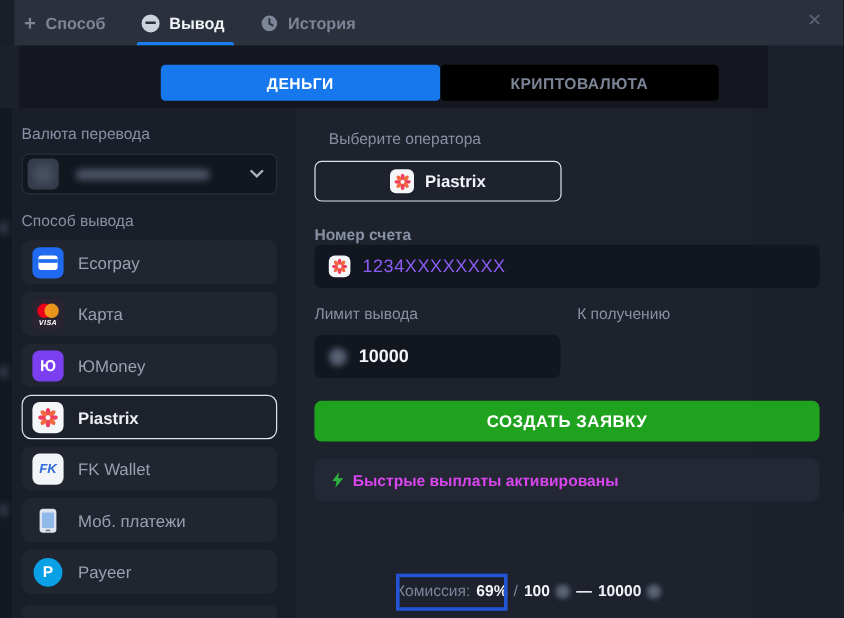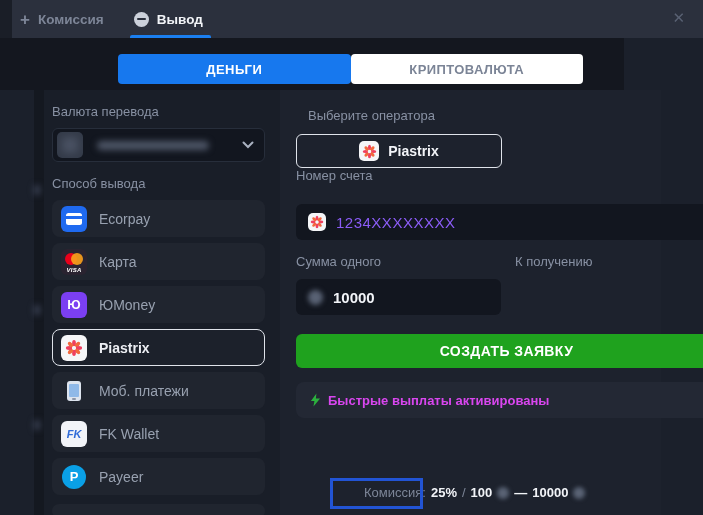--- a/index.html
+++ b/index.html
@@ -15,27 +15,27 @@
   .htabs { position:absolute; left:20px; top:0; height:38px; display:flex; align-items:center; gap:30px; }
   .htab { position:relative; height:38px; display:flex; align-items:center; gap:8px; cursor:pointer;
           font-size:13.5px; font-weight:bold; color:#7d8597; }
   .htab.active { color:#f2f4f8;text-align:right; }
   .htab.active .underline { position:absolute; left:-4px; right:-8px; bottom:0; height:3px; background:#1b7ff0; border-radius:2px 2px 0 0; }
   .plus-glyph { font-size:17px; font-weight:bold; color:#7d8597; line-height:1; }
   .minus-circle { width:15px; height:15px; border-radius:50%; background:#ccd1db; position:relative; }
   .minus-circle::after { content:""; position:absolute; left:3px; right:3px; top:6.5px; height:2px; background:#2b303d; border-radius:1px; }
   .close-btn { position:absolute; right:18px; top:10px; font-size:15px; color:#596173; cursor:pointer; line-height:1; }
   
-  .mode-band { position:absolute; left:0; top:38px; width:624px; height:52px; background:#14171f; }
+  .mode-band { position:absolute; left:16px; top:38px; width:624px; height:52px; background:#14171f; }
   .segmented { position:absolute; left:118px; top:16px; width:465px; height:30px; display:flex; }
   .seg { flex:1; display:flex; align-items:center; justify-content:center; font-size:13px; font-weight:bold; letter-spacing:.4px; cursor:pointer; }
   .seg.money { background:#1778ee; color:#ffffff; border-radius:4px; }
-  .seg.crypto { background:#ffffff; color:#7b8496; border-radius:4px; }
-  
-  .content { position:absolute; left:0; top:90px; width:627px; height:425px; background:#1d222d;margin-left:34px; }
+  .seg.crypto { background:#000000; color:#7b8496; border-radius:4px; }
+  
+  .content { position:absolute; left:0; top:90px; width:627px; height:425px; background:#1d222d; }
   .edge-strip { position:absolute; left:0; top:0; width:10px; height:425px; background:#141820; }
   .edge-blur { position:absolute; width:6px; height:10px; background:#3a4254; filter:blur(3px); border-radius:2px; }
   .left-panel { position:absolute; left:10px; top:0; width:236px; height:425px; background:#191e28; padding:14px 6px 0 8px; }
   .panel-label { font-size:13px; color:#8891a3; margin-bottom:9px; }
   .select {
     width:213px; height:34px; background:#12161f; border:1px solid #272e3b; border-radius:6px;
     display:flex; align-items:center; padding:0 10px 0 4px; cursor:pointer; margin-bottom:14px;
   }
   .blur-sq { width:26px; height:26px; border-radius:5px; background:#333a48; position:relative; overflow:hidden; }
   .blur-sq::after { content:""; position:absolute; left:5px; top:5px; right:5px; bottom:5px; background:#4a5263; filter:blur(4px); border-radius:4px; }
@@ -78,21 +78,21 @@
   
   .right-panel { position:absolute; left:262px; top:0; width:421px; height:425px; }
   .rlabel { font-size:13px; color:#8891a3; }
   .op-label { position:absolute; left:12px; top:18px; }
   .operator-btn {
     position:absolute; left:0; top:44px; width:206px; height:34px; border:1.5px solid #dfe3ea; border-radius:6px;
     display:flex; align-items:center; justify-content:center; gap:9px; cursor:pointer; background:transparent;
     color:#f2f4f8; font-size:14px; font-weight:bold;
   }
   .pxi { width:20px; height:20px; border-radius:5px; background:#f5f6f8; display:flex; align-items:center; justify-content:center; }
-  .acc-label { position:absolute; left:0; top:78px; }
+  .acc-label { position:absolute; left:0; top:98px;font-weight:bold; }
   .field { background:#12161f; border-radius:6px; display:flex; align-items:center; position:absolute; }
   .acc-field { left:0; top:114px; width:421px; height:36px; padding-left:12px; gap:10px; }
   .acc-value { font-size:15px; color:#8b5cf6; letter-spacing:.5px; }
   .amt-label { position:absolute; left:0; top:164px; }
   .rcv-label { position:absolute; left:219px; top:164px; }
   .amt-field { left:0; top:189px; width:205px; height:36px; padding-left:12px; gap:10px; }
   .rcv-field { left:219px; top:189px; width:202px; height:36px; padding-left:12px; gap:10px; }
   .blur-dot { width:15px; height:15px; border-radius:50%; background:#596274; filter:blur(2.5px); flex:0 0 auto; }
   .amt-value { font-size:15px; font-weight:bold; color:#f2f4f8; }
   .submit-btn {
@@ -114,26 +114,33 @@
 </head>
 <body>
 
 <div class="app">
 
   <div class="header">
     <div class="header-notch"></div>
     <div class="htabs">
       <div class="htab">
         <span class="plus-glyph">+</span>
-        <span>Комиссия</span>
+        <span>Способ</span>
       </div>
       <div class="htab active">
         <span class="minus-circle"></span>
         <span>Вывод</span>
         <span class="underline"></span>
+      </div>
+      <div class="htab">
+        <svg width="15" height="15" viewBox="0 0 15 15">
+          <circle cx="7.5" cy="7.5" r="6.5" fill="#7d8597"></circle>
+          <path d="M7.5 3.8 V7.7 L10.2 9.2" stroke="#2b303d" stroke-width="1.6" fill="none" stroke-linecap="round"></path>
+        </svg>
+        <span>История</span>
       </div>
     </div>
     <div class="close-btn">✕</div>
   </div>
 
   <div class="mode-band">
     <div class="segmented">
       <div class="seg money">ДЕНЬГИ</div>
       <div class="seg crypto">КРИПТОВАЛЮТА</div>
     </div>
@@ -195,29 +202,29 @@
                 <ellipse cx="10" cy="4.6" rx="2.1" ry="3.6" fill="#ef3f5f" transform="rotate(270 10 10)"></ellipse>
                 <ellipse cx="10" cy="4.6" rx="2.1" ry="3.6" fill="#f2683c" transform="rotate(315 10 10)"></ellipse>
                 <circle cx="10" cy="10" r="2.2" fill="#f5f6f8"></circle>
               </g>
             </svg>
           </span>
           <span class="method-label">Piastrix</span>
         </div>
 
         <div class="method">
+          <span class="micon fk">FK</span>
+          <span class="method-label">FK Wallet</span>
+        </div>
+
+        <div class="method">
           <span class="micon mobile">
               <span class="phone"></span>
             </span>
           <span class="method-label">Моб. платежи</span>
-        </div>
-
-        <div class="method">
-          <span class="micon fk">FK</span>
-          <span class="method-label">FK Wallet</span>
         </div>
 
         <div class="method">
           <span class="micon payeer">
               <span class="payeer-circle">P</span>
             </span>
           <span class="method-label">Payeer</span>
         </div>
 
         <div class="method-partial"></div>
@@ -260,41 +267,41 @@
               <ellipse cx="10" cy="4.6" rx="2.1" ry="3.6" fill="#f2683c" transform="rotate(225 10 10)"></ellipse>
               <ellipse cx="10" cy="4.6" rx="2.1" ry="3.6" fill="#ef3f5f" transform="rotate(270 10 10)"></ellipse>
               <ellipse cx="10" cy="4.6" rx="2.1" ry="3.6" fill="#f2683c" transform="rotate(315 10 10)"></ellipse>
               <circle cx="10" cy="10" r="2.2" fill="#f5f6f8"></circle>
             </g>
           </svg>
         </span>
         <span class="acc-value">1234XXXXXXXX</span>
       </div>
 
-      <div class="rlabel amt-label">Сумма одного</div>
+      <div class="rlabel amt-label">Лимит вывода</div>
       <div class="rlabel rcv-label">К получению</div>
 
       <div class="field amt-field">
         <span class="blur-dot"></span>
         <span class="amt-value">10000</span>
       </div>
 
 
       <button class="submit-btn">СОЗДАТЬ ЗАЯВКУ</button>
 
       <div class="fast-panel">
         <svg width="11" height="14" viewBox="0 0 12 14">
           <path d="M7 0 L1 8 H4.8 L3.8 14 L11 5.4 H6.4 Z" fill="#2cb13e"></path>
         </svg>
         <span class="fast-text">Быстрые выплаты активированы</span>
       </div>
 
       <div class="footer-line" style="left:68px;">
         <span class="f-grey">Комиссия:</span>
-        <span class="f-strong">25%</span>
+        <span class="f-strong">69%</span>
         <span class="f-grey">/</span>
         <span class="f-strong">100</span>
         <span class="f-dot"></span>
         <span class="f-strong">—</span>
         <span class="f-strong">10000</span>
         <span class="f-dot"></span>
       </div>
     </div>
   </div>
 

